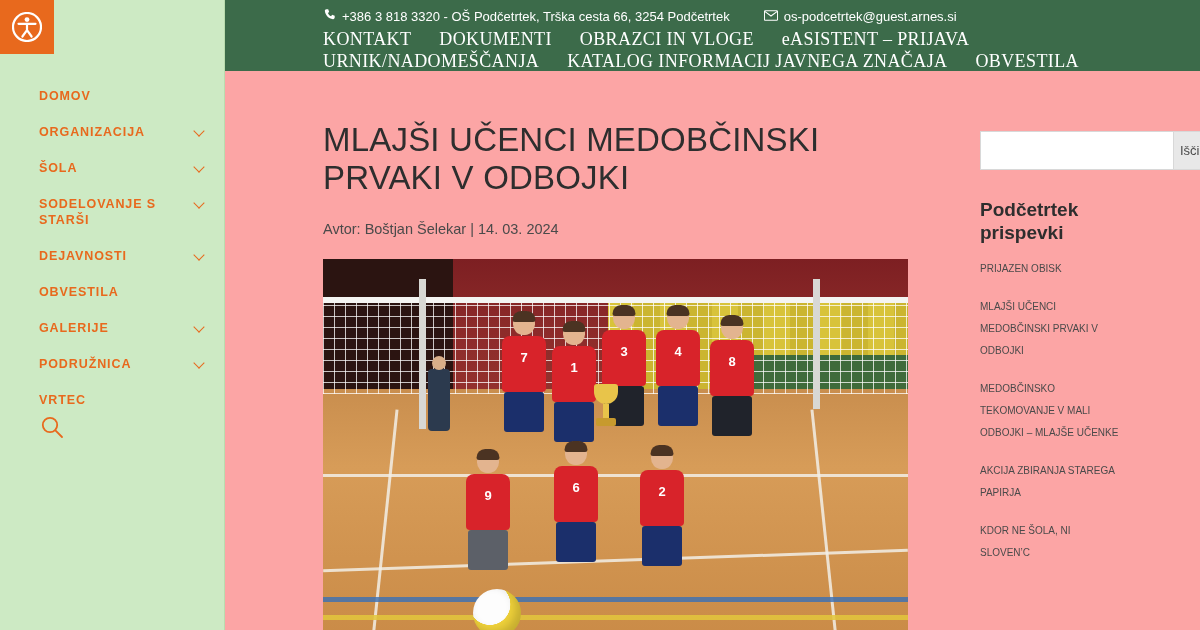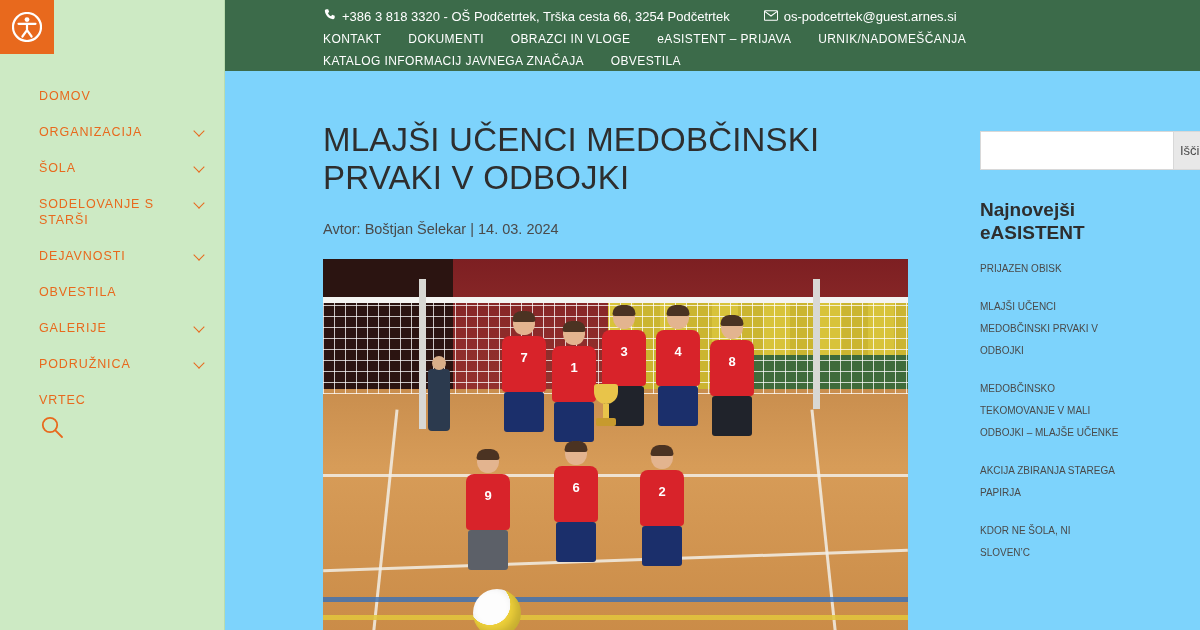--- a/index.html
+++ b/index.html
@@ -39,21 +39,21 @@
     position: absolute;
     left: 0; top: 78px;
     width: 225px;
   }
   .nav-item {
     position: relative;
     padding: 10px 30px 10px 39px;
     color: #e8691d;
     font-size: 12.5px;
     letter-spacing: .9px;
-    font-weight: 400;
+    font-weight: 700;
     line-height: 16px;
     cursor: pointer;
     text-transform: uppercase;
   }
   .nav-item .label { display: block; max-width: 150px; }
   .chev {
     position: absolute;
     right: 22px; top: 13px;
     width: 8px; height: 8px;
     border-right: 1.6px solid #e8691d;
@@ -81,38 +81,39 @@
     font-size: 13px;
     white-space: nowrap;
     display: flex; align-items: center; gap: 6px; justify-content: flex-end;
   }
   #topbar-contact .sep { display: inline-block; width: 22px; }
   .tb-icon { display: inline-block; vertical-align: middle; }
   #topbar-menu {
     position: absolute;
     left: 98px; top: 28px;
     width: 860px;
-    font-size: 12px;
+    font-size: 18px;
     letter-spacing: .4px;
+    font-family: Liberation Serif, serif;
   }
   #topbar-menu a {
     color: #ffffff;
     text-decoration: none;
     margin-right: 23px;
     line-height: 22px;
     display: inline-block;
     cursor: pointer;
   }
 
   
   #content {
     position: absolute;
     left: 225px; top: 71px;
     width: 975px; height: 559px;
-    background: #7dd3fc;
+    background: #fca5a5;
   }
   #article {
     position: absolute;
     left: 98px; top: 50px;
     width: 585px;
   }
   #post-title {
     font-size: 33px;
     line-height: 38px;
     font-weight: 400;
@@ -428,21 +429,21 @@
         <div class="ph-ball"></div>
       </div>
     </article>
 
     <aside id="rightbar">
       <form id="search-row">
         <input id="search-input" type="text" value="" placeholder="" style="">
         <button id="search-submit" type="button">Išči</button>
       </form>
 
-      <h3 id="widget-title">Najnovejši eASISTENT</h3>
+      <h3 id="widget-title">Podčetrtek prispevki</h3>
 
       <div class="recent-item">PRIJAZEN OBISK</div>
       <div class="recent-item">MLAJŠI UČENCI MEDOBČINSKI PRVAKI V ODBOJKI</div>
       <div class="recent-item">MEDOBČINSKO TEKOMOVANJE V MALI ODBOJKI – MLAJŠE UČENKE</div>
       <div class="recent-item">AKCIJA ZBIRANJA STAREGA PAPIRJA</div>
       <div class="recent-item">KDOR NE ŠOLA, NI SLOVEN’C</div>
     </aside>
 
   </main>
 </div>

